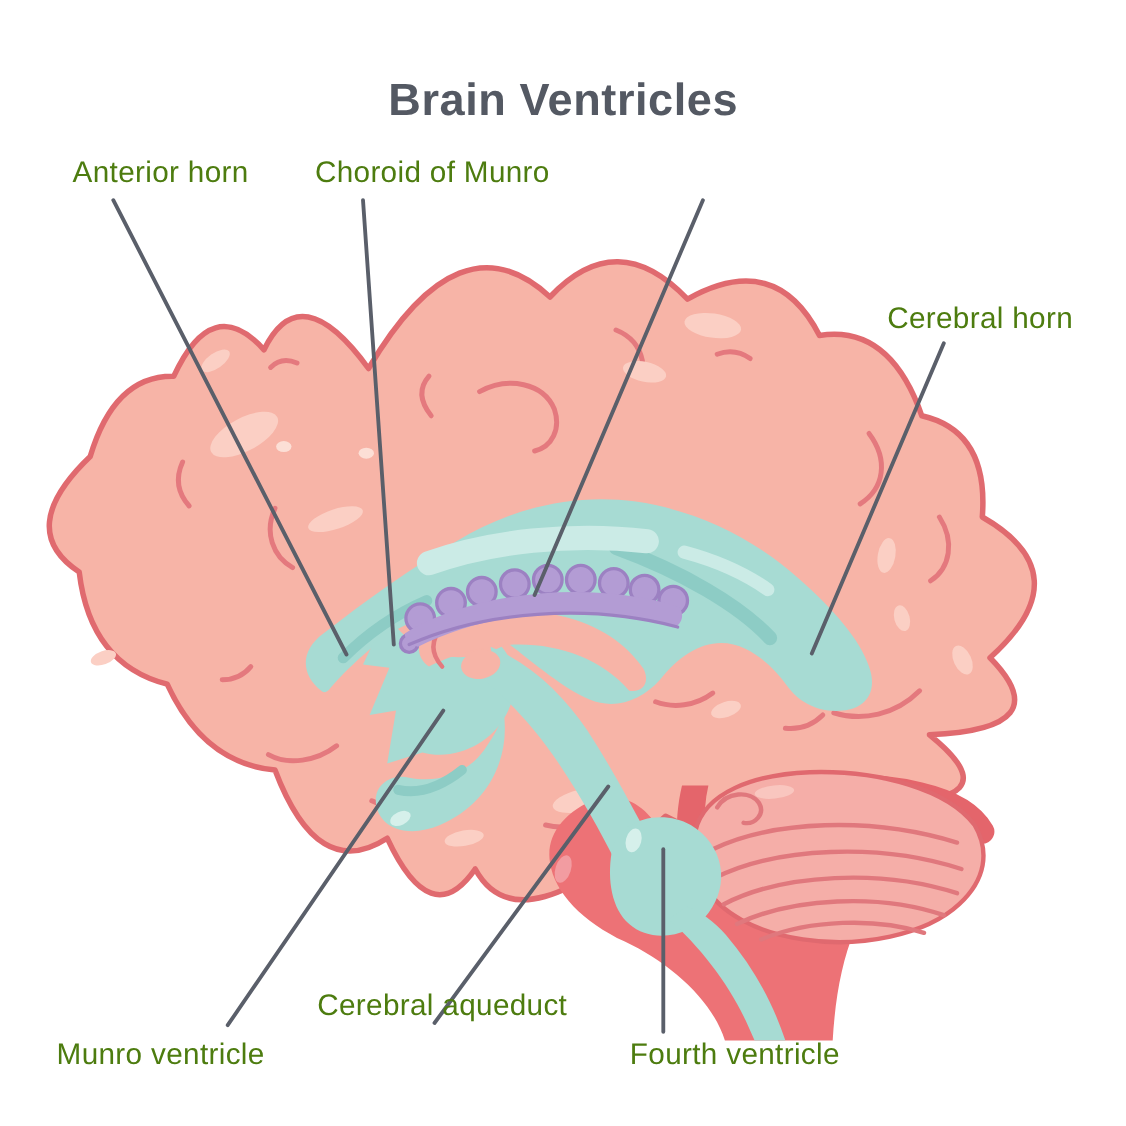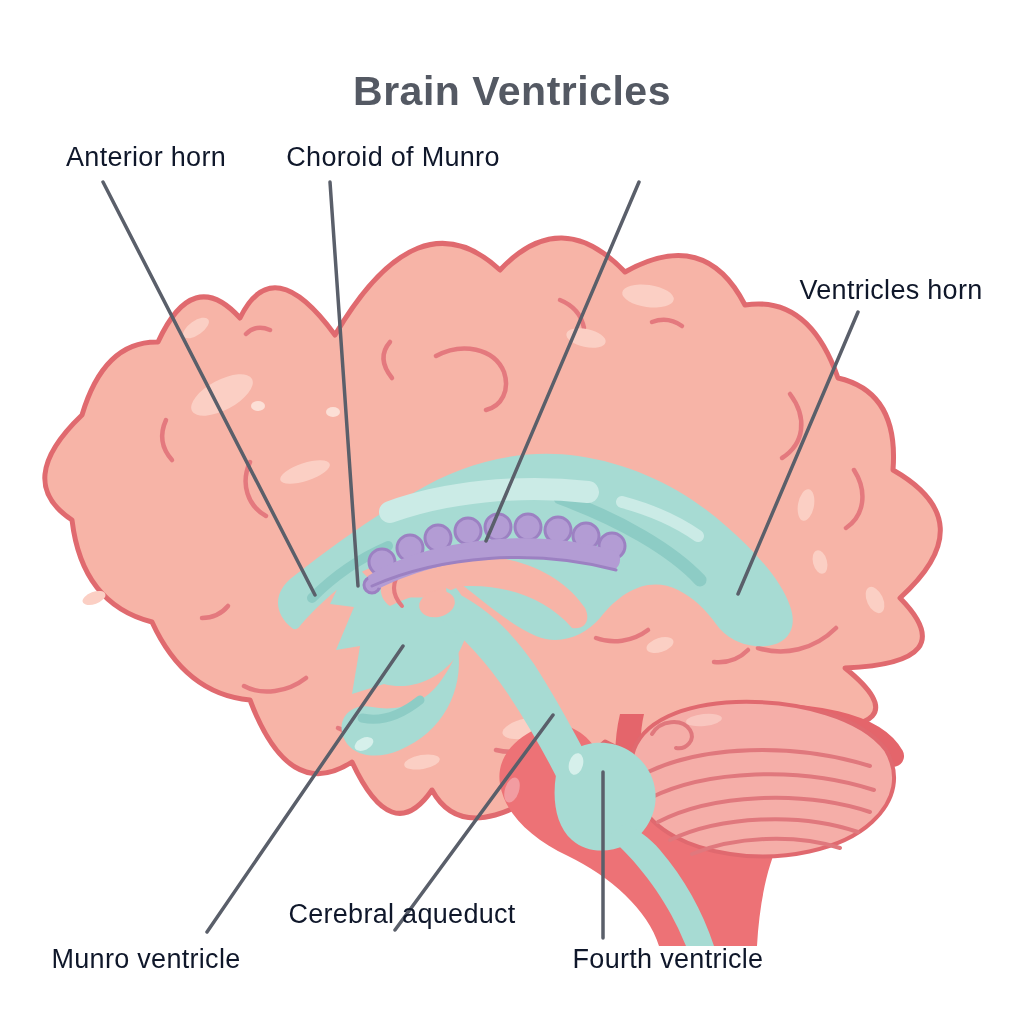--- a/index.html
+++ b/index.html
@@ -6,21 +6,21 @@
   .stage{
     position:relative;width:1024px;height:1024px;background:#ffffff;
     font-family:"Liberation Sans", sans-serif;overflow:hidden;
   }
   .title{
     position:absolute;left:512px;top:68px;transform:translate(-50%,-50%);
     font-size:41px;font-weight:bold;color:#545963;letter-spacing:.5px;white-space:nowrap;margin-top:23px;
   }
   .lbl{
     position:absolute;transform:translate(-50%,-50%);
-    font-size:27px;color:#0f172a;letter-spacing:.3px;white-space:nowrap;
+    font-size:27px;color:#4d7c0f;letter-spacing:.3px;white-space:nowrap;
   }
   svg{position:absolute;left:0;top:0;}
 </style>
 </head>
 <body>
 
 <div class="stage">
 
   <svg width="1024" height="1024" viewBox="0 0 1024 1024">
 
@@ -154,17 +154,17 @@
       <line x1="207" y1="932" x2="403" y2="646"></line>
       <line x1="395" y1="930" x2="553" y2="715"></line>
       <line x1="603" y1="938" x2="603" y2="772"></line>
     </g>
   </svg>
 
   <div class="title">Brain Ventricles</div>
 
   <div class="lbl" style="left:146px;top:157px">Anterior horn</div>
   <div class="lbl" style="left:393px;top:157px">Choroid of Munro</div>
-  <div class="lbl" style="left:891px;top:290px">Ventricles horn</div>
+  <div class="lbl" style="left:891px;top:290px">Cerebral horn</div>
   <div class="lbl" style="left:146px;top:959px">Munro ventricle</div>
   <div class="lbl" style="left:402px;top:914px">Cerebral aqueduct</div>
   <div class="lbl" style="left:668px;top:959px">Fourth ventricle</div>
 </div>
 
 </body></html>

